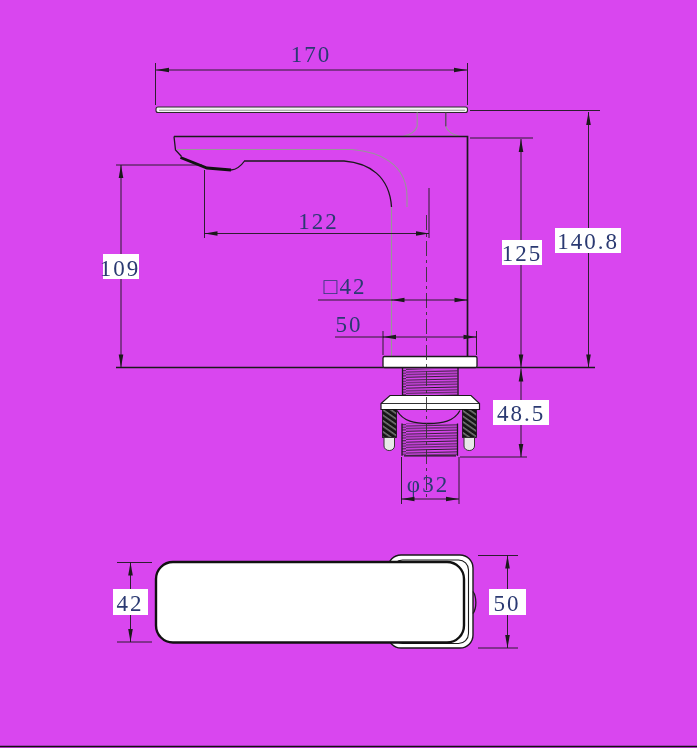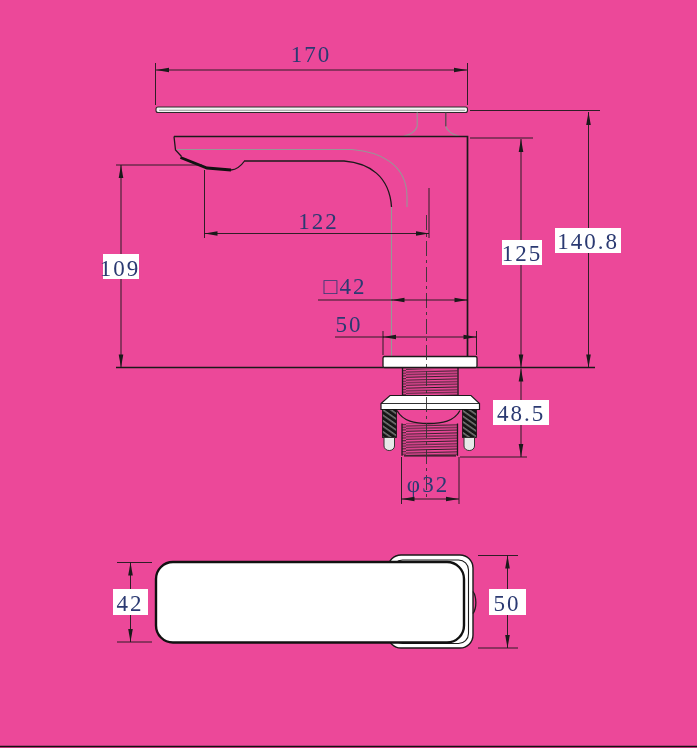--- a/index.html
+++ b/index.html
@@ -1,16 +1,16 @@
 <!DOCTYPE html>
 <html><head>
 <meta charset="utf-8">
 <style>
   html,body{margin:0;padding:0;background:#ffffff;}
-  .page{width:697px;height:748px;position:relative;background:#ec4899;overflow:hidden;}
+  .page{width:697px;height:748px;position:relative;background:#d946ef;overflow:hidden;}
   svg{display:block;}
   .dim-text{
     font-family:"Liberation Serif","DejaVu Serif","DejaVu Sans",serif;
     font-size:23px;
     letter-spacing:2px;
     fill:#2b3a72;
     text-anchor:middle;
   }
   .ln{stroke:#1a1a1a;stroke-width:1.3;fill:none;}
   .ln-thick{stroke:#1a1a1a;stroke-width:1.7;fill:none;}

